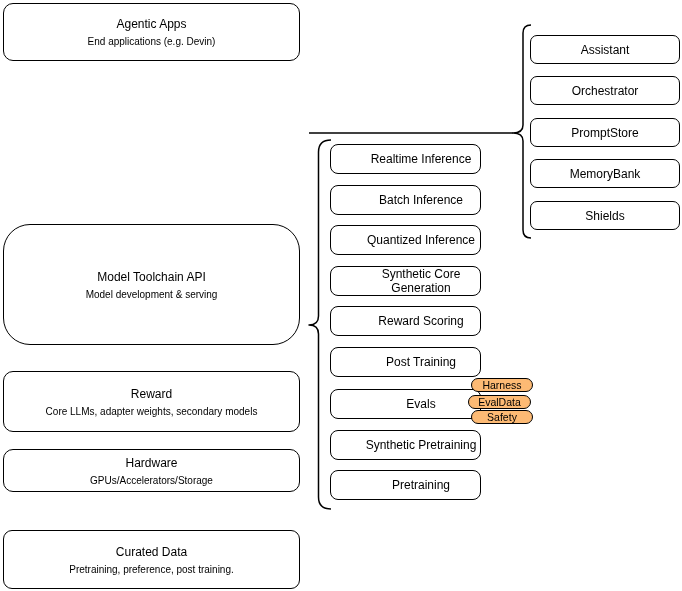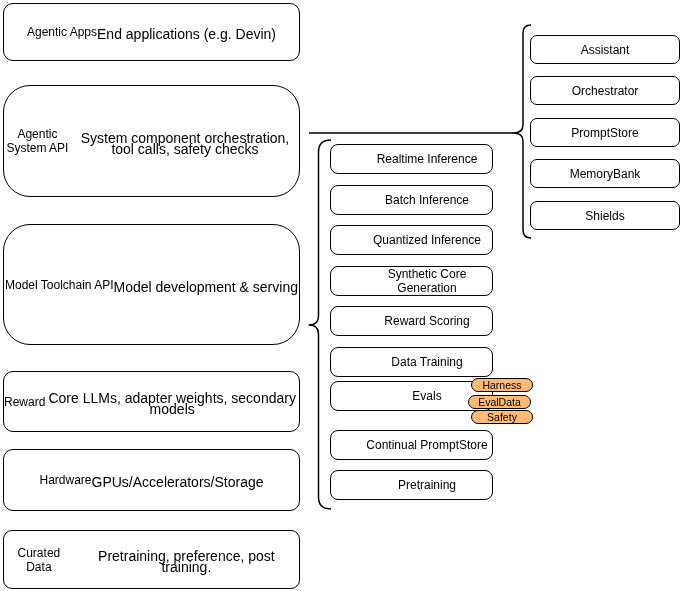--- a/index.html
+++ b/index.html
@@ -23,35 +23,35 @@
     border: 1.5px solid #000000;
     display: flex;
     align-items: center;
     justify-content: center;
     text-align: center;
     z-index: 2;
   }
   .big {
     left: 3px;
     width: 297px;
-    flex-direction: row;
+    flex-direction: column;
     align-items: center;
   }
   .big .title {
     font-size: 12px;
     line-height: 14px;
   }
   .big .subtitle {
-    font-size: 14px;
+    font-size: 10px;
     line-height: 11px;
     margin-top: 5px;
   }
   .mid {
     left: 330px;
-    width: 163px;
+    width: 151px;
     height: 30px;
     border-radius: 8px;
     font-size: 12px;
     padding-left: 31px;
   }
   .rightbox {
     left: 530px;
     width: 150px;
     height: 29px;
     border-radius: 7px;
@@ -90,53 +90,49 @@
     <path d="M 531 25 Q 523 25 523 33 L 523 125 Q 523 133 513 133 Q 523 133 523 141 L 523 230 Q 523 238 531 238" fill="none" stroke="#000000" stroke-width="1.5" stroke-linejoin="round"></path>
 
     <path d="M 331 140 Q 318.5 140 318.5 152 L 318.5 316 Q 318.5 325 309 325 Q 318.5 325 318.5 334 L 318.5 497 Q 318.5 509 331 509" fill="none" stroke="#000000" stroke-width="1.5" stroke-linejoin="round"></path>
   </svg>
 
   <div class="node big" style="top:3px;height:58px;border-radius:10px">
     <div class="title">Agentic Apps</div>
     <div class="subtitle">End applications (e.g. Devin)</div>
   </div>
 
-  <div class="node big" style="top:85px;height:112px;border-radius:27px">
-    <div class="title">Agentic System API</div>
-    <div class="subtitle">System component orchestration, tool calls, safety checks</div>
-  </div>
 
   <div class="node big" style="top:224px;height:121px;border-radius:27px">
     <div class="title">Model Toolchain API</div>
     <div class="subtitle">Model development &amp; serving</div>
   </div>
 
   <div class="node big" style="top:371px;height:61px;border-radius:10px">
     <div class="title">Reward</div>
     <div class="subtitle">Core LLMs, adapter weights, secondary models</div>
   </div>
 
-  <div class="node big" style="top:449px;height:62px;border-radius:10px">
+  <div class="node big" style="top:449px;height:43px;border-radius:10px">
     <div class="title">Hardware</div>
     <div class="subtitle">GPUs/Accelerators/Storage</div>
   </div>
 
   <div class="node big" style="top:530px;height:59px;border-radius:9px">
     <div class="title">Curated Data</div>
     <div class="subtitle">Pretraining, preference, post training.</div>
   </div>
 
   <div class="node mid" style="top:144px">Realtime Inference</div>
   <div class="node mid" style="top:185px">Batch Inference</div>
   <div class="node mid" style="top:225px">Quantized Inference</div>
   <div class="node mid" style="top:266px">Synthetic Core Generation</div>
   <div class="node mid" style="top:306px">Reward Scoring</div>
-  <div class="node mid" style="top:347px">Data Training</div>
-  <div class="node mid" style="top:381px">Evals</div>
-  <div class="node mid" style="top:430px">Continual PromptStore</div>
+  <div class="node mid" style="top:347px">Post Training</div>
+  <div class="node mid" style="top:389px">Evals</div>
+  <div class="node mid" style="top:430px">Synthetic Pretraining</div>
   <div class="node mid" style="top:470px">Pretraining</div>
 
   <div class="pill" style="left:471px;top:378px;width:62px;height:14px">Harness</div>
   <div class="pill" style="left:468px;top:395px;width:63px;height:14px">EvalData</div>
   <div class="pill" style="left:471px;top:410px;width:62px;height:14px">Safety</div>
 
   <div class="node rightbox" style="top:35px">Assistant</div>
   <div class="node rightbox" style="top:76px">Orchestrator</div>
   <div class="node rightbox" style="top:159px">MemoryBank</div>
   <div class="node rightbox" style="top:118px">PromptStore</div>

